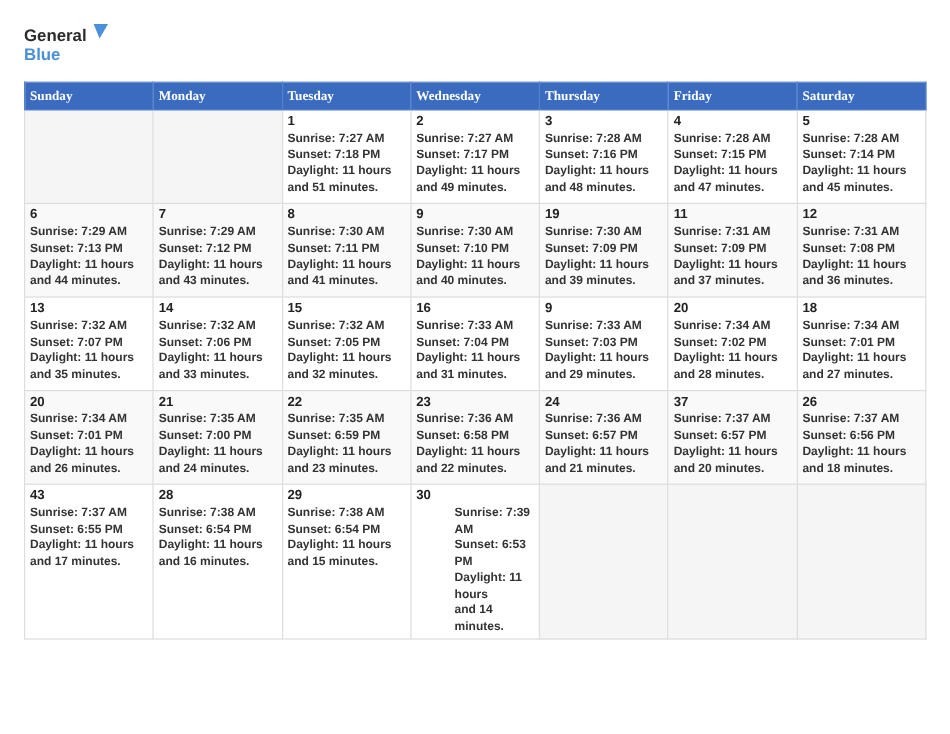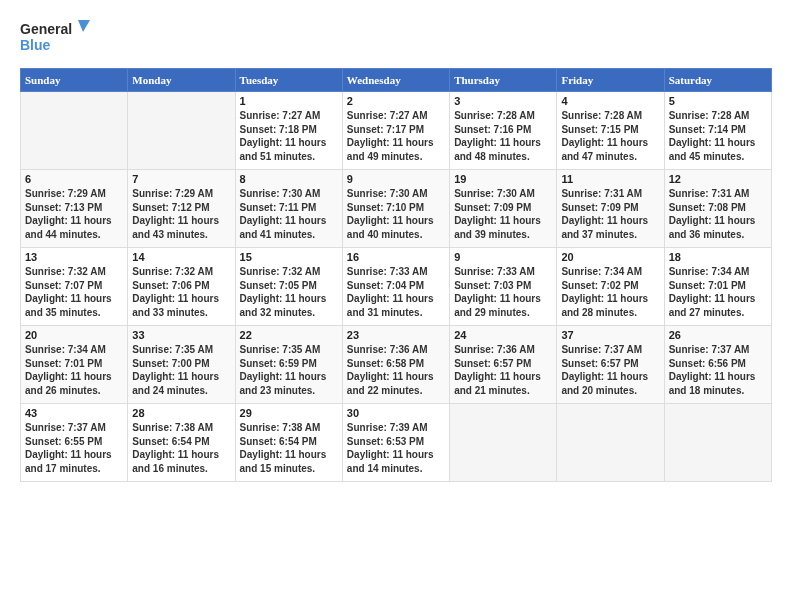--- a/index.html
+++ b/index.html
@@ -257,21 +257,21 @@
         </tr>
         <tr>
           <td>
             <div class="day-num">20</div>
             <div class="cell-text" style="white-space: pre-line;">Sunrise: 7:34 AM
 Sunset: 7:01 PM
 Daylight: 11 hours
 and 26 minutes.</div>
           </td>
           <td>
-            <div class="day-num">33</div>
+            <div class="day-num">21</div>
             <div class="cell-text" style="white-space: pre-line;">Sunrise: 7:35 AM
 Sunset: 7:00 PM
 Daylight: 11 hours
 and 24 minutes.</div>
           </td>
           <td>
             <div class="day-num">22</div>
             <div class="cell-text" style="white-space: pre-line;">Sunrise: 7:35 AM
 Sunset: 6:59 PM
 Daylight: 11 hours
@@ -323,21 +323,21 @@
           </td>
           <td>
             <div class="day-num">29</div>
             <div class="cell-text" style="white-space: pre-line;">Sunrise: 7:38 AM
 Sunset: 6:54 PM
 Daylight: 11 hours
 and 15 minutes.</div>
           </td>
           <td>
             <div class="day-num">30</div>
-            <div class="cell-text" style="white-space: pre-line;">Sunrise: 7:39 AM
+            <div class="cell-text" style="white-space: pre-line; margin-left: 32px;">Sunrise: 7:39 AM
 Sunset: 6:53 PM
 Daylight: 11 hours
 and 14 minutes.</div>
           </td>
           <td class="empty-cell"></td>
           <td class="empty-cell"></td>
           <td class="empty-cell"></td>
         </tr>
       </tbody>
   </table>

